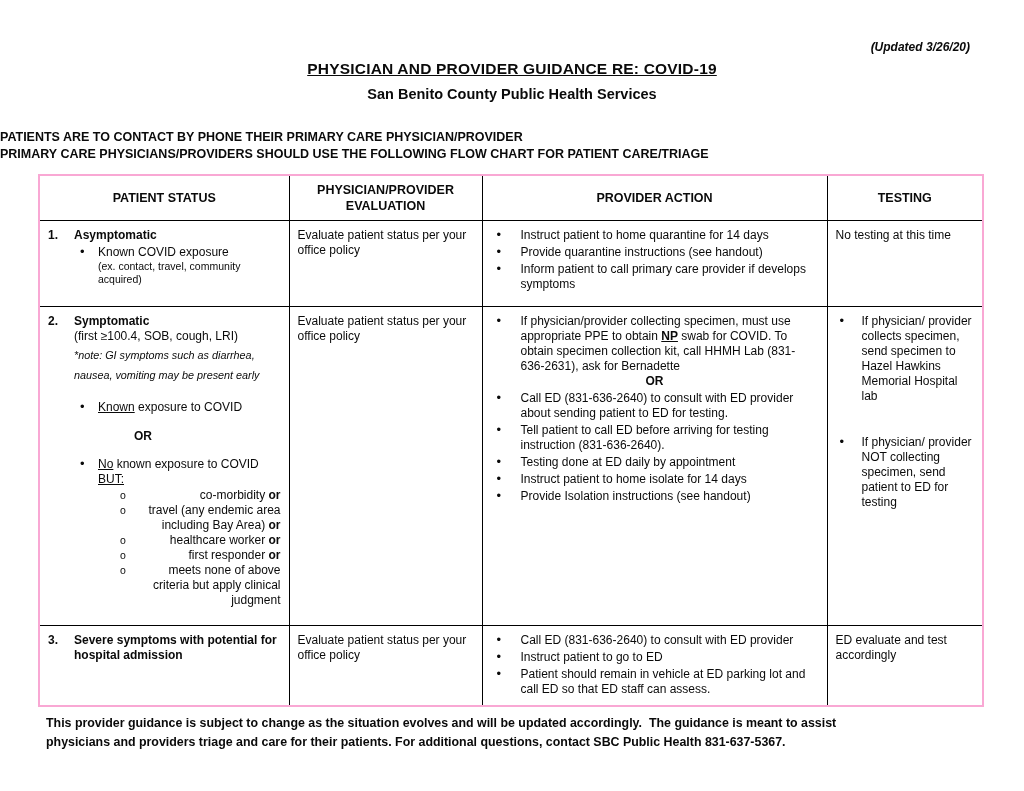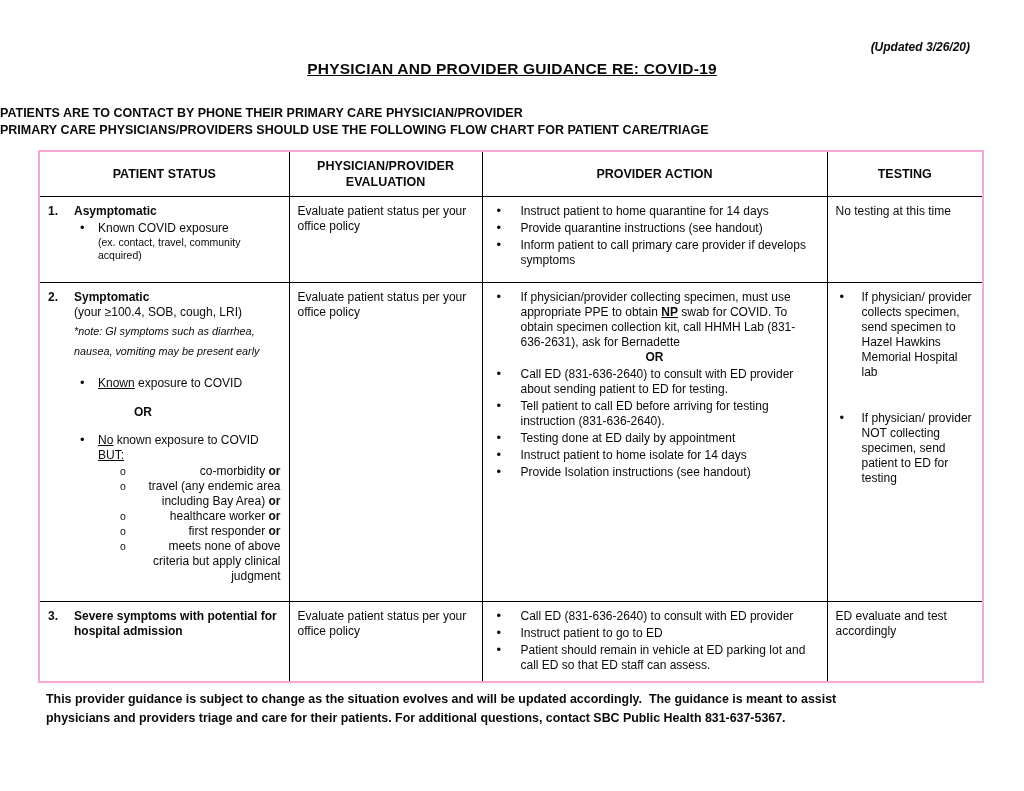--- a/index.html
+++ b/index.html
@@ -133,20 +133,21 @@
     white-space: pre-wrap;
   }
 </style>
 </head>
 <body>
 
 <div class="page">
 
   <div class="updated">(Updated 3/26/20)</div>
   <div class="doc-title">PHYSICIAN AND PROVIDER GUIDANCE RE: COVID-19</div>
+  <div class="doc-subtitle">San Benito County Public Health Services</div>
 
   <div class="instructions">
     <div>PATIENTS ARE TO CONTACT BY PHONE THEIR PRIMARY CARE PHYSICIAN/PROVIDER</div>
     <div>PRIMARY CARE PHYSICIANS/PROVIDERS SHOULD USE THE FOLLOWING FLOW CHART FOR PATIENT CARE/TRIAGE</div>
   </div>
 
   <table class="triage">
     <colgroup>
       <col class="c1">
         <col class="c2">
@@ -190,21 +191,21 @@
           <div>No testing at this time</div>
         </td>
       </tr>
 
       <tr class="r2">
         <td>
           <div class="numline">
             <span class="num">2.</span>
             <span class="rowtitle">Symptomatic</span>
           </div>
-          <div class="indent">(your ≥100.4, SOB, cough, LRI)</div>
+          <div class="indent">(first ≥100.4, SOB, cough, LRI)</div>
           <div class="indent note">*note: GI symptoms such as diarrhea, nausea, vomiting may be present early</div>
           <ul class="blist status-list gap-top">
             <li>
               <span class="u">Known</span><span> exposure to COVID</span>
             </li>
           </ul>
           <div class="or-status">OR</div>
           <ul class="blist status-list">
             <li>
               <span class="u">No</span><span> known exposure to COVID</span><br>

